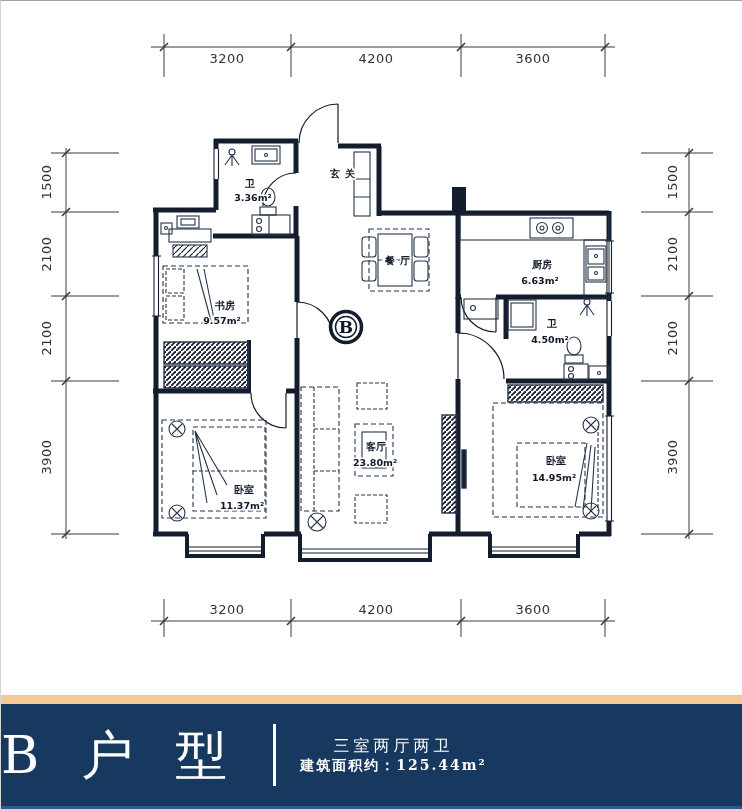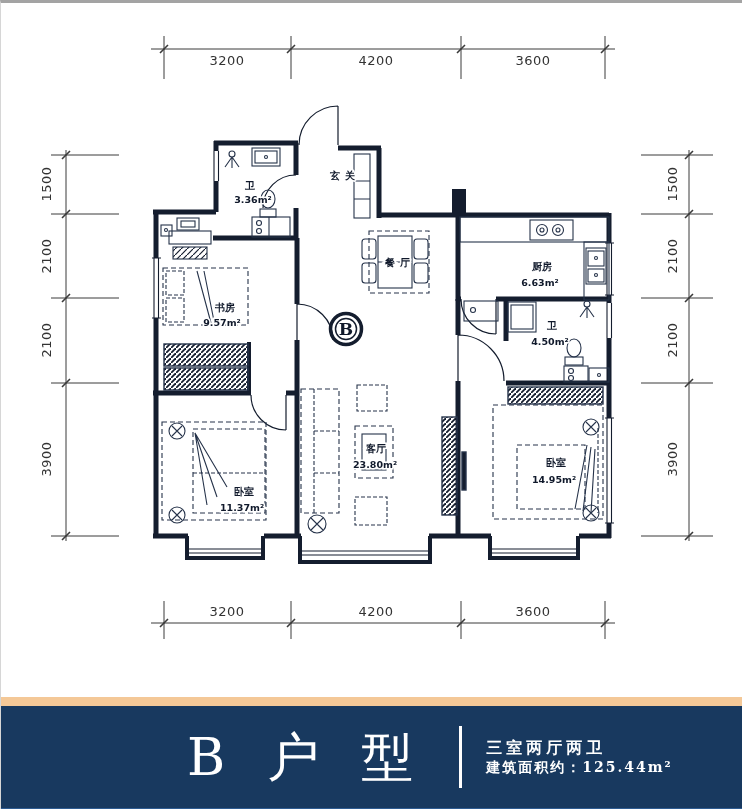--- a/index.html
+++ b/index.html
@@ -1,27 +1,27 @@
 <!DOCTYPE html>
 <html><head>
 <meta charset="utf-8">
 <style>
   html,body{margin:0;padding:0;background:#fff;}
   .page{position:relative;width:742px;height:809px;background:#ffffff;overflow:hidden;
-        font-family:"DejaVu Sans",sans-serif;border-top:3px solid #a3a3a3;border-left:1px solid #d6d6d6;box-sizing:border-box;}
+        font-family:"DejaVu Sans",sans-serif;border-top:1px solid #a3a3a3;border-left:1px solid #d6d6d6;box-sizing:border-box;text-align:center;}
   .plan-svg{position:absolute;top:0;left:0;}
   
   .stripe{position:absolute;left:0;top:694px;width:742px;height:9px;background:#f4c897;}
   .band{position:absolute;left:0;top:703px;width:742px;height:106px;background:#18395f;}
   .band-accent{position:absolute;left:0;top:805px;width:742px;height:4px;background:#2e5c92;}
-  .footer-content{position:absolute;left:0;top:703px;width:742px;height:102px;display:flex;align-items:center;padding-left:186px;box-sizing:border-box;color:#fff;border-radius:20px;}
+  .footer-content{position:absolute;left:0;top:703px;width:742px;height:102px;display:flex;align-items:center;box-sizing:border-box;color:#fff;border-radius:20px;}
   .footer-title{font-family:"DejaVu Serif",serif;font-size:52px;letter-spacing:42px;line-height:1;white-space:nowrap;}
   .footer-divider{width:3px;height:62px;background:#ffffff;margin:0 24px 0 4px;}
   .footer-sub{font-family:"DejaVu Serif",serif;}
-  .footer-sub .l1{font-size:16px;font-weight:bold;letter-spacing:4px;}
+  .footer-sub .l1{font-size:16px;font-weight:normal;letter-spacing:4px;}
   .footer-sub .l2{font-size:14px;font-weight:bold;letter-spacing:2px;}
   
   text{fill:#10192b;}
   .dim{font-size:13px;fill:#333;letter-spacing:0.5px;}
   .rl{font-size:10px;paint-order:stroke;stroke:#ffffff;stroke-width:3px;font-weight:bold;}
   .ra{font-size:9.5px;paint-order:stroke;stroke:#ffffff;stroke-width:3px;font-weight:bold;}
   .sp{letter-spacing:5px;}
   .bmark{font-family:"DejaVu Serif",serif;font-size:17px;font-weight:bold;}
 </style>
 </head>

